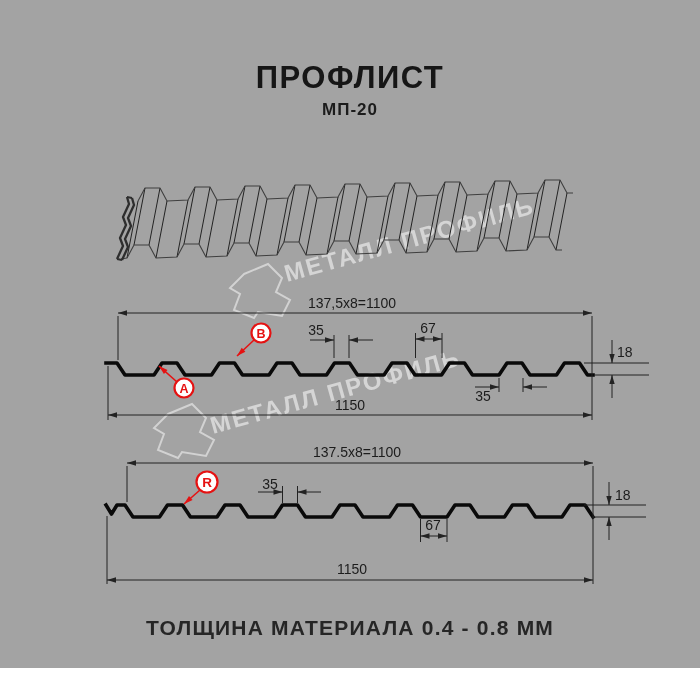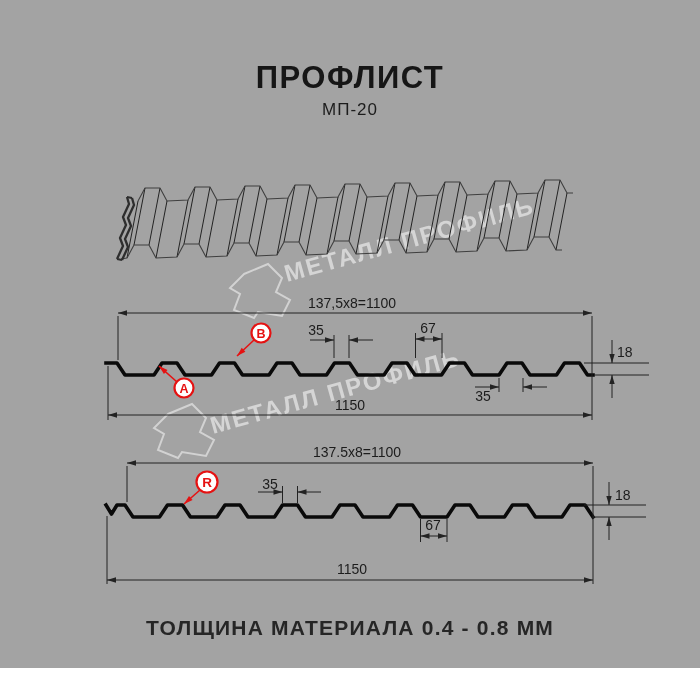--- a/index.html
+++ b/index.html
@@ -1,21 +1,21 @@
 <!DOCTYPE html>
 <html><head>
 <meta charset="utf-8">
 <style>
   html,body{margin:0;padding:0;background:#ffffff;}
   .canvas{position:relative;width:700px;height:668px;background:#a3a3a3;overflow:hidden;
           font-family:"Liberation Sans", sans-serif;}
   .title{position:absolute;left:0;top:60px;width:700px;text-align:center;
          font-size:31px;font-weight:700;letter-spacing:1.5px;color:#161616;}
   .subtitle{position:absolute;left:0;top:100px;width:700px;text-align:center;
-         font-size:17px;font-weight:400;letter-spacing:1px;color:#1c1c1c;}
+         font-size:17px;font-weight:700;letter-spacing:1px;color:#1c1c1c;}
   .footer{position:absolute;left:0;top:616px;width:700px;text-align:center;
          font-size:21px;font-weight:700;letter-spacing:1.2px;color:#262626;}
   svg text{font-family:"Liberation Sans", sans-serif;}
   .dimtxt{font-size:14px;fill:#1c1c1c;}
   .redtxt{font-size:12.5px;font-weight:700;fill:#e51212;}
   .wm{font-size:24px;font-weight:700;fill:#d5d5d5;letter-spacing:2px;}
 </style>
 </head>
 <body>
 

